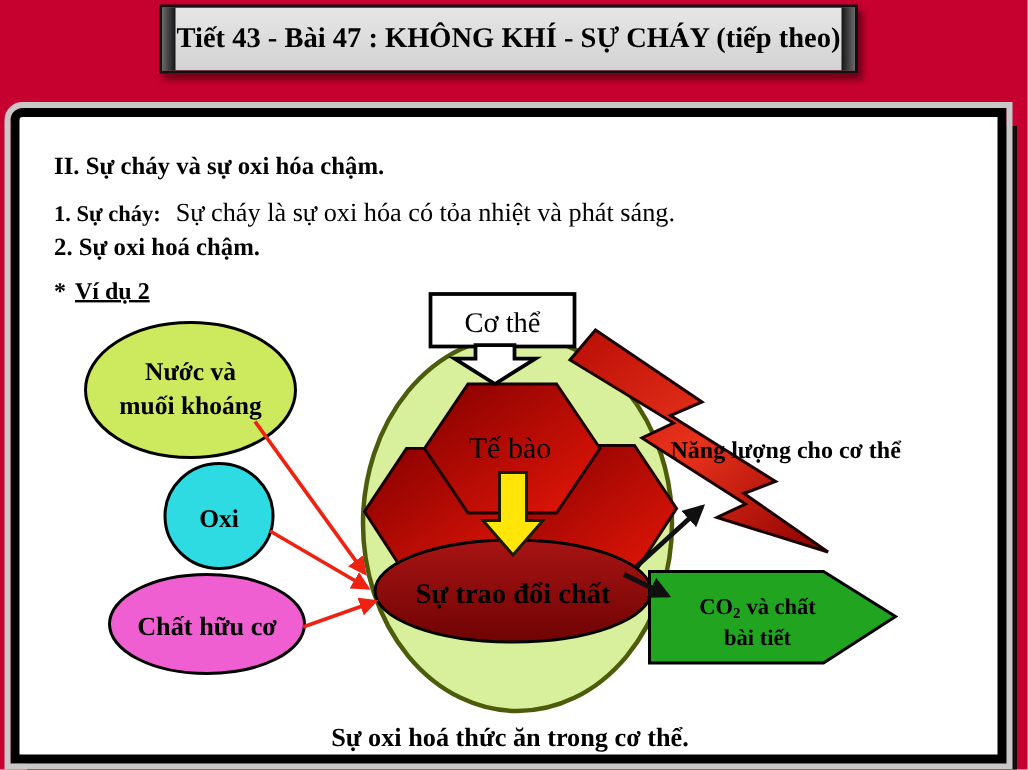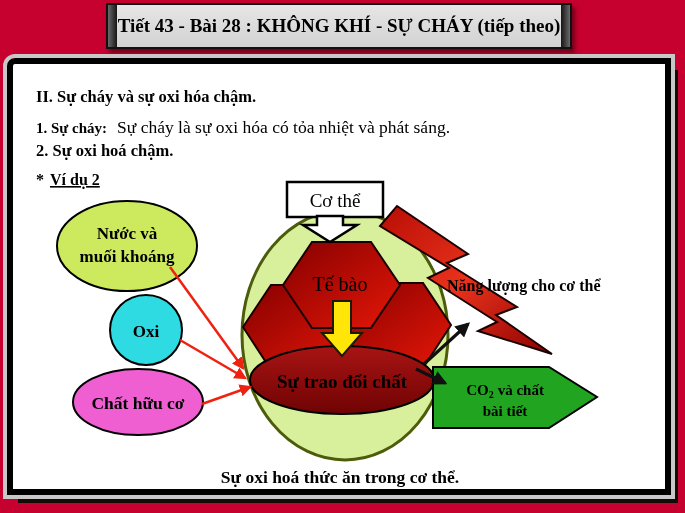--- a/index.html
+++ b/index.html
@@ -24,40 +24,40 @@
   .cap-left  { left:0;  background:linear-gradient(90deg,#6a6a6a,#151515); }
   .cap-right { right:0; background:linear-gradient(90deg,#151515,#6a6a6a); }
   .title-text {
     position:absolute; left:12px; right:12px; top:0; bottom:0;
     display:flex; align-items:center; justify-content:center;
     font-size:19px; font-weight:bold; color:#000; white-space:nowrap;
   }
 
   
   .panel {
-    position:absolute; left:7px; top:58px; width:664px; height:437px;
+    position:absolute; left:7px; top:72px; width:664px; height:437px;
     box-sizing:border-box; background:#fff;
     border:6px solid #000; border-radius:8px 0 0 0;
     outline:4px solid #c8c8c8;
     box-shadow:9px 10px 0 -2px #140a08;
   }
   .panel svg { position:absolute; left:0; top:0; }
 
   svg text { fill:#000; font-family:"Liberation Serif","DejaVu Serif",serif; }
   .b { font-weight:bold; }
 </style>
 </head>
 <body>
 
 <div class="stage">
 
   <div class="title-bar">
     <div class="title-cap cap-left"></div>
     <div class="title-cap cap-right"></div>
-    <div class="title-text">Tiết 43 - Bài 28 : KHÔNG KHÍ - SỰ CHÁY (tiếp theo)</div>
+    <div class="title-text">Tiết 43 - Bài 47 : KHÔNG KHÍ - SỰ CHÁY (tiếp theo)</div>
   </div>
 
   <div class="panel">
     <svg width="652" height="425" viewBox="13 69 652 425">
       <defs>
         <linearGradient id="hexGrad" x1="0" y1="0" x2="1" y2="1">
           <stop offset="0" stop-color="#860000"></stop>
           <stop offset="1" stop-color="#e51708"></stop>
         </linearGradient>
         <linearGradient id="metGrad" x1="0" y1="0" x2="0" y2="1">

